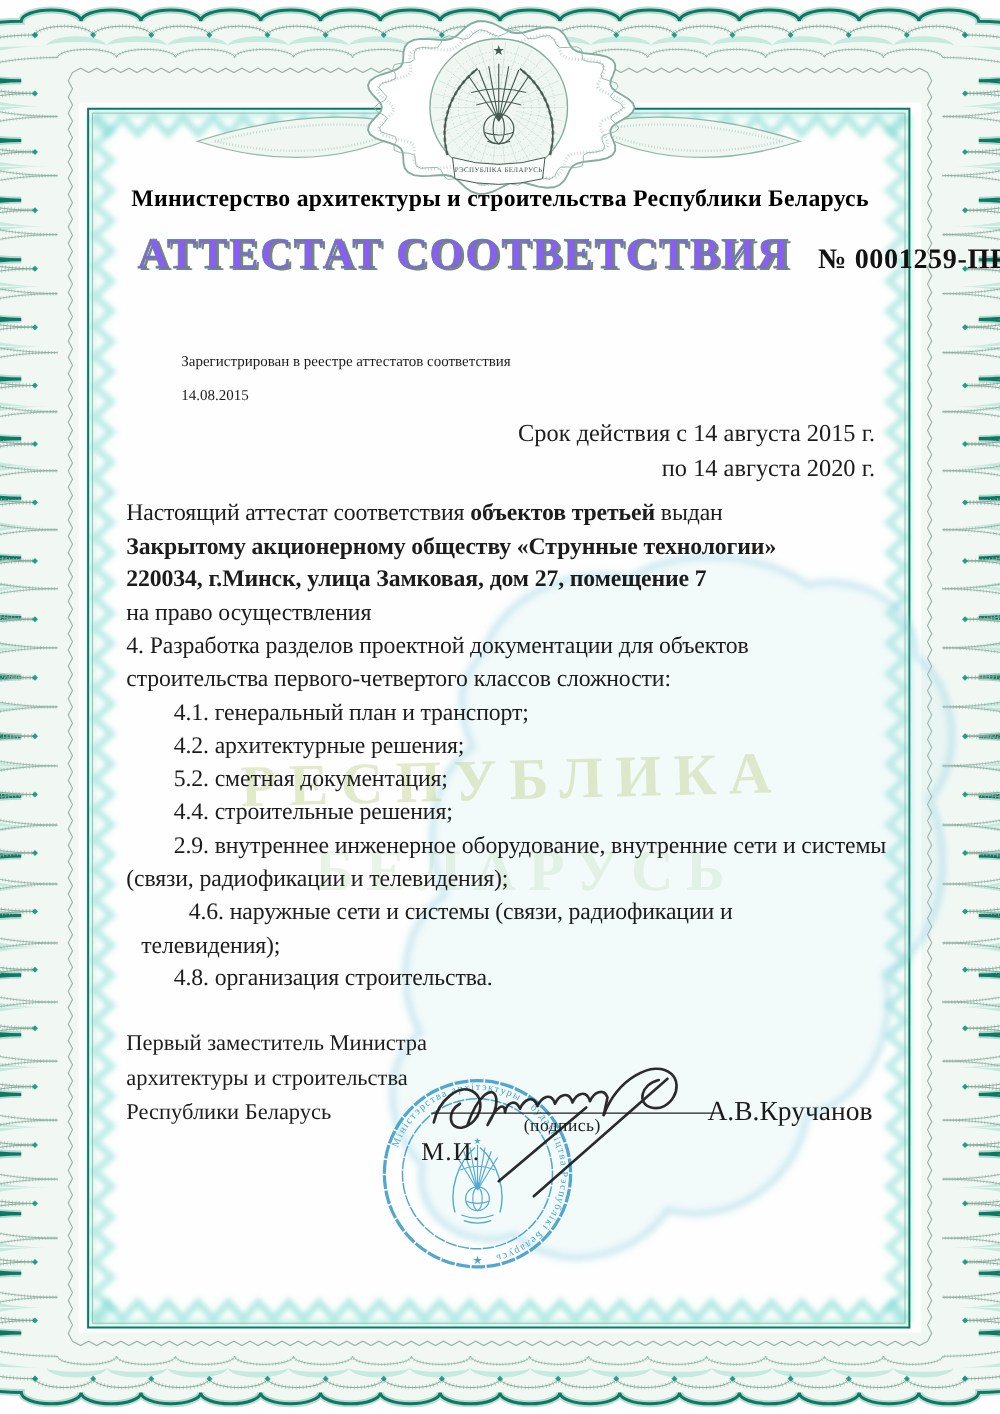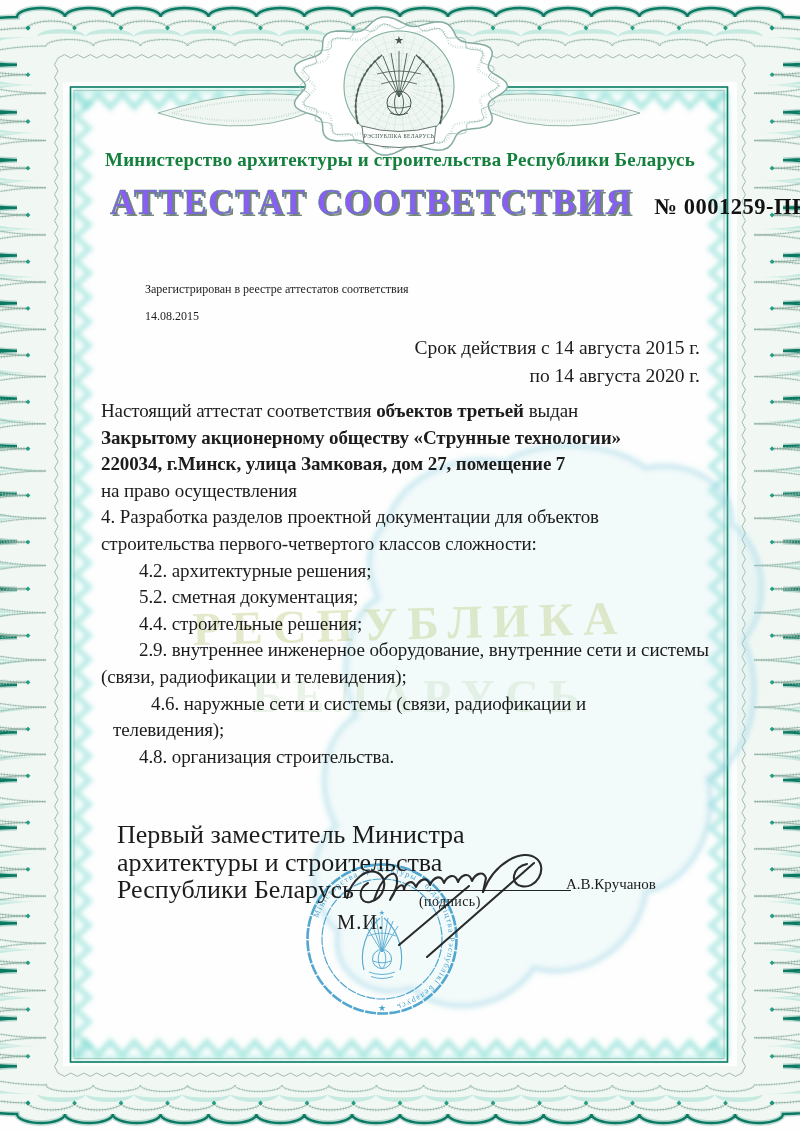--- a/index.html
+++ b/index.html
@@ -3,39 +3,39 @@
 <meta charset="utf-8">
 <style>
   html,body{margin:0;padding:0;background:#ffffff;}
   .page{position:relative;width:800px;height:1131px;background:#fdfefd;overflow:hidden;
         font-family:"Liberation Serif",serif;color:#1c1c1c;}
   svg.layer{position:absolute;left:0;top:0;width:800px;height:1131px;pointer-events:none;}
   #deco{z-index:0;}
   #wm{z-index:1;}
   .txt{position:absolute;z-index:4;}
   .ministry{left:0;right:0;top:149px;text-align:center;font-weight:bold;font-size:19px;
-            color:#15803d;letter-spacing:0.2px;}
+            color:#000000;letter-spacing:0.2px;}
   .title-row{left:110px;top:183px;white-space:nowrap;}
   .cert-title{display:inline-block;font-size:35px;font-weight:bold;letter-spacing:1.5px;
       color:#8b5cf6;-webkit-text-stroke:0.6px #559076;
       text-shadow:2.2px 2.2px 0 rgba(97,112,102,0.85);}
   .cert-number{display:inline-block;font-size:22.5px;font-weight:bold;color:#121212;
       margin-left:18px;letter-spacing:0.5px;}
   .reg{left:145px;top:256px;width:445px;font-size:12px;line-height:27px;margin-top:20px;}
   .validity{right:100px;top:334px;text-align:right;font-size:19.5px;line-height:27.5px;margin-left:24px;}
   .bodytext{left:101px;top:398px;width:608px;font-size:19px;line-height:26.6px;letter-spacing:-0.1px;}
   .bodytext p{margin:0;}
   .bodytext .item{text-indent:38px;}
   .bodytext .narrow{width:560px;margin-left:12px;}
   b{font-weight:bold;}
-  .signer{left:101px;top:821px;font-size:26px;line-height:27.5px;margin-left:16px;}
+  .signer{left:101px;top:821px;font-size:18px;line-height:27.5px;}
   .sig-line{position:absolute;z-index:5;left:345px;top:874px;width:226px;height:16px;
             border-bottom:1.6px solid #222;}
   .sig-caption{left:419px;top:894px;font-size:14px;letter-spacing:0.4px;z-index:5;}
-  .signer-name{left:566px;top:876px;font-size:15px;}
+  .signer-name{left:566px;top:876px;font-size:22px;}
   .seal-mark{left:337px;top:911px;font-size:20.5px;letter-spacing:1px;z-index:5;}
   .stamp{position:absolute;left:303px;top:860px;width:158px;height:158px;z-index:3;}
   #sig{z-index:6;}
 </style>
 </head>
 <body>
 
 <div class="page">
 
   <svg id="deco" class="layer" viewBox="0 0 800 1131">
@@ -306,20 +306,21 @@
     <div>Срок действия с 14 августа 2015 г.</div>
     <div>по 14 августа 2020 г.</div>
   </div>
 
   <div class="txt bodytext">
     <p><span>Настоящий аттестат соответствия </span><b>объектов третьей</b><span> выдан</span></p>
     <p><b>Закрытому акционерному обществу «Струнные технологии»</b></p>
     <p><b>220034, г.Минск, улица Замковая, дом 27, помещение 7</b></p>
     <p>на право осуществления</p>
     <p>4. Разработка разделов проектной документации для объектов строительства первого-четвертого классов сложности:</p>
+    <p class="item">4.1. генеральный план и транспорт;</p>
     <p class="item">4.2. архитектурные решения;</p>
     <p class="item">5.2. сметная документация;</p>
     <p class="item">4.4. строительные решения;</p>
     <p class="item">2.9. внутреннее инженерное оборудование, внутренние сети и системы (связи, радиофикации и телевидения);</p>
     <p class="item narrow">4.6. наружные сети и системы (связи, радиофикации и телевидения);</p>
     <p class="item">4.8. организация строительства.</p>
   </div>
 
   <div class="txt signer">
     <div>Первый заместитель Министра</div>

